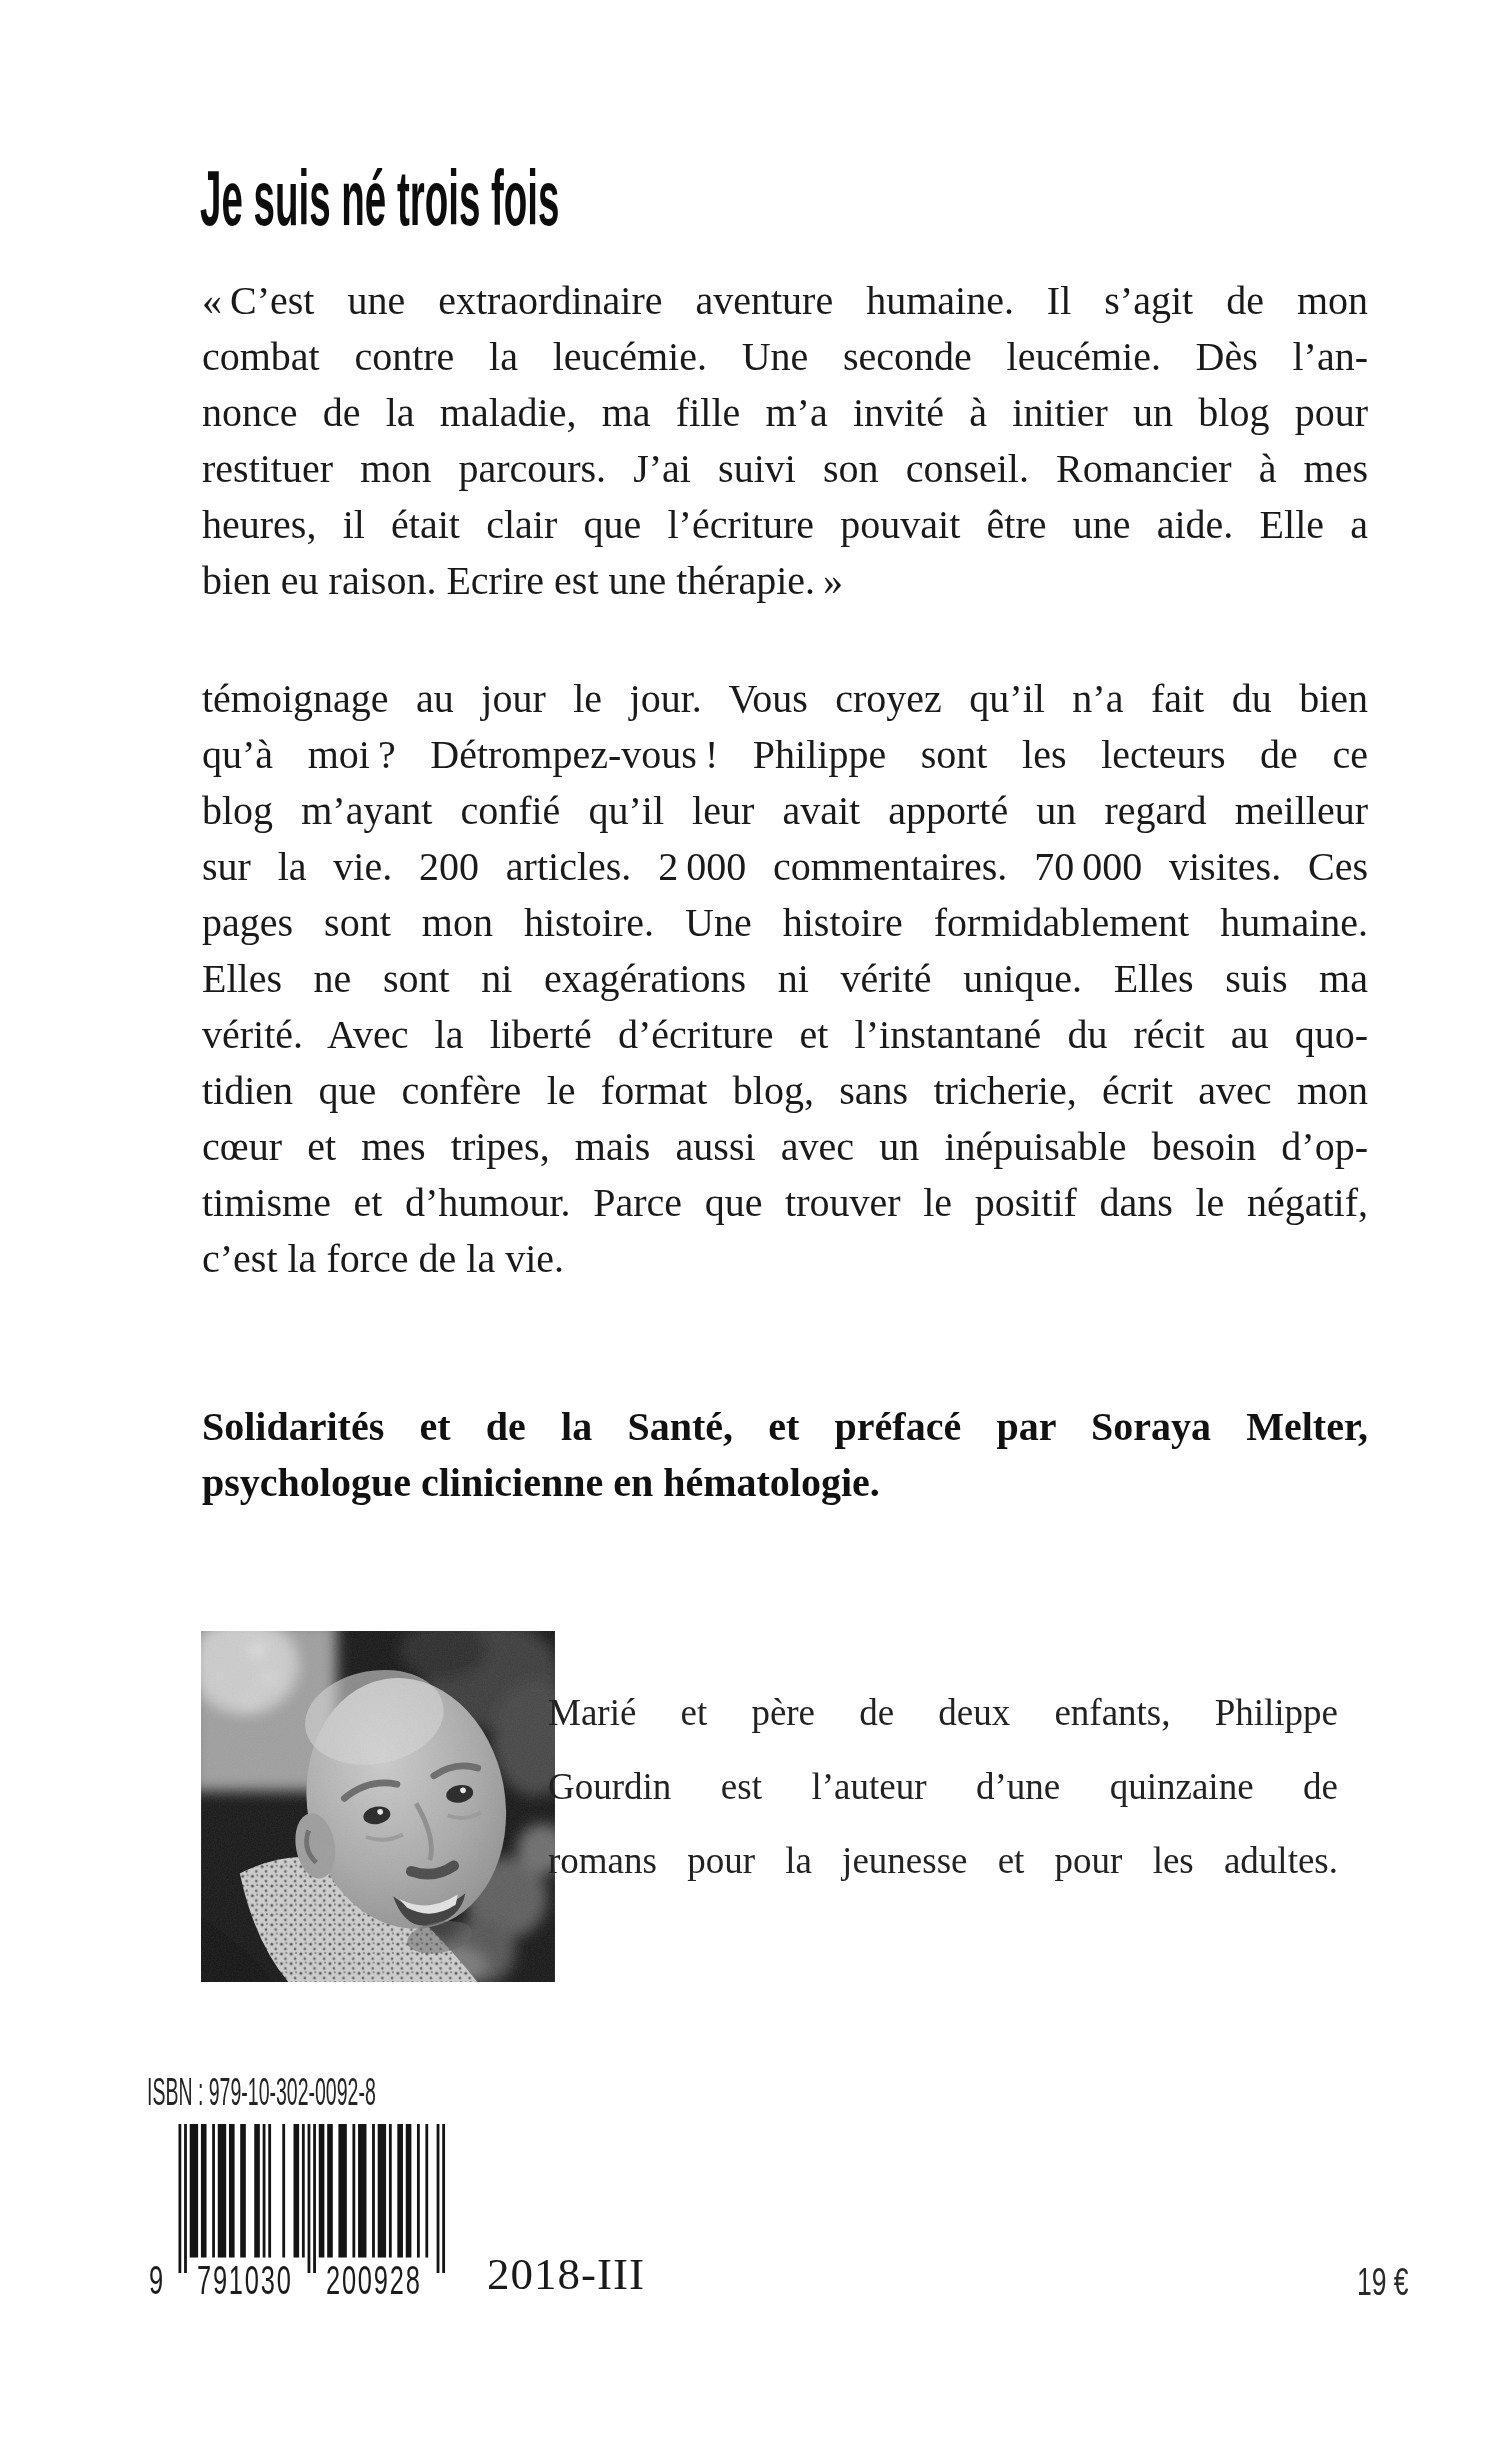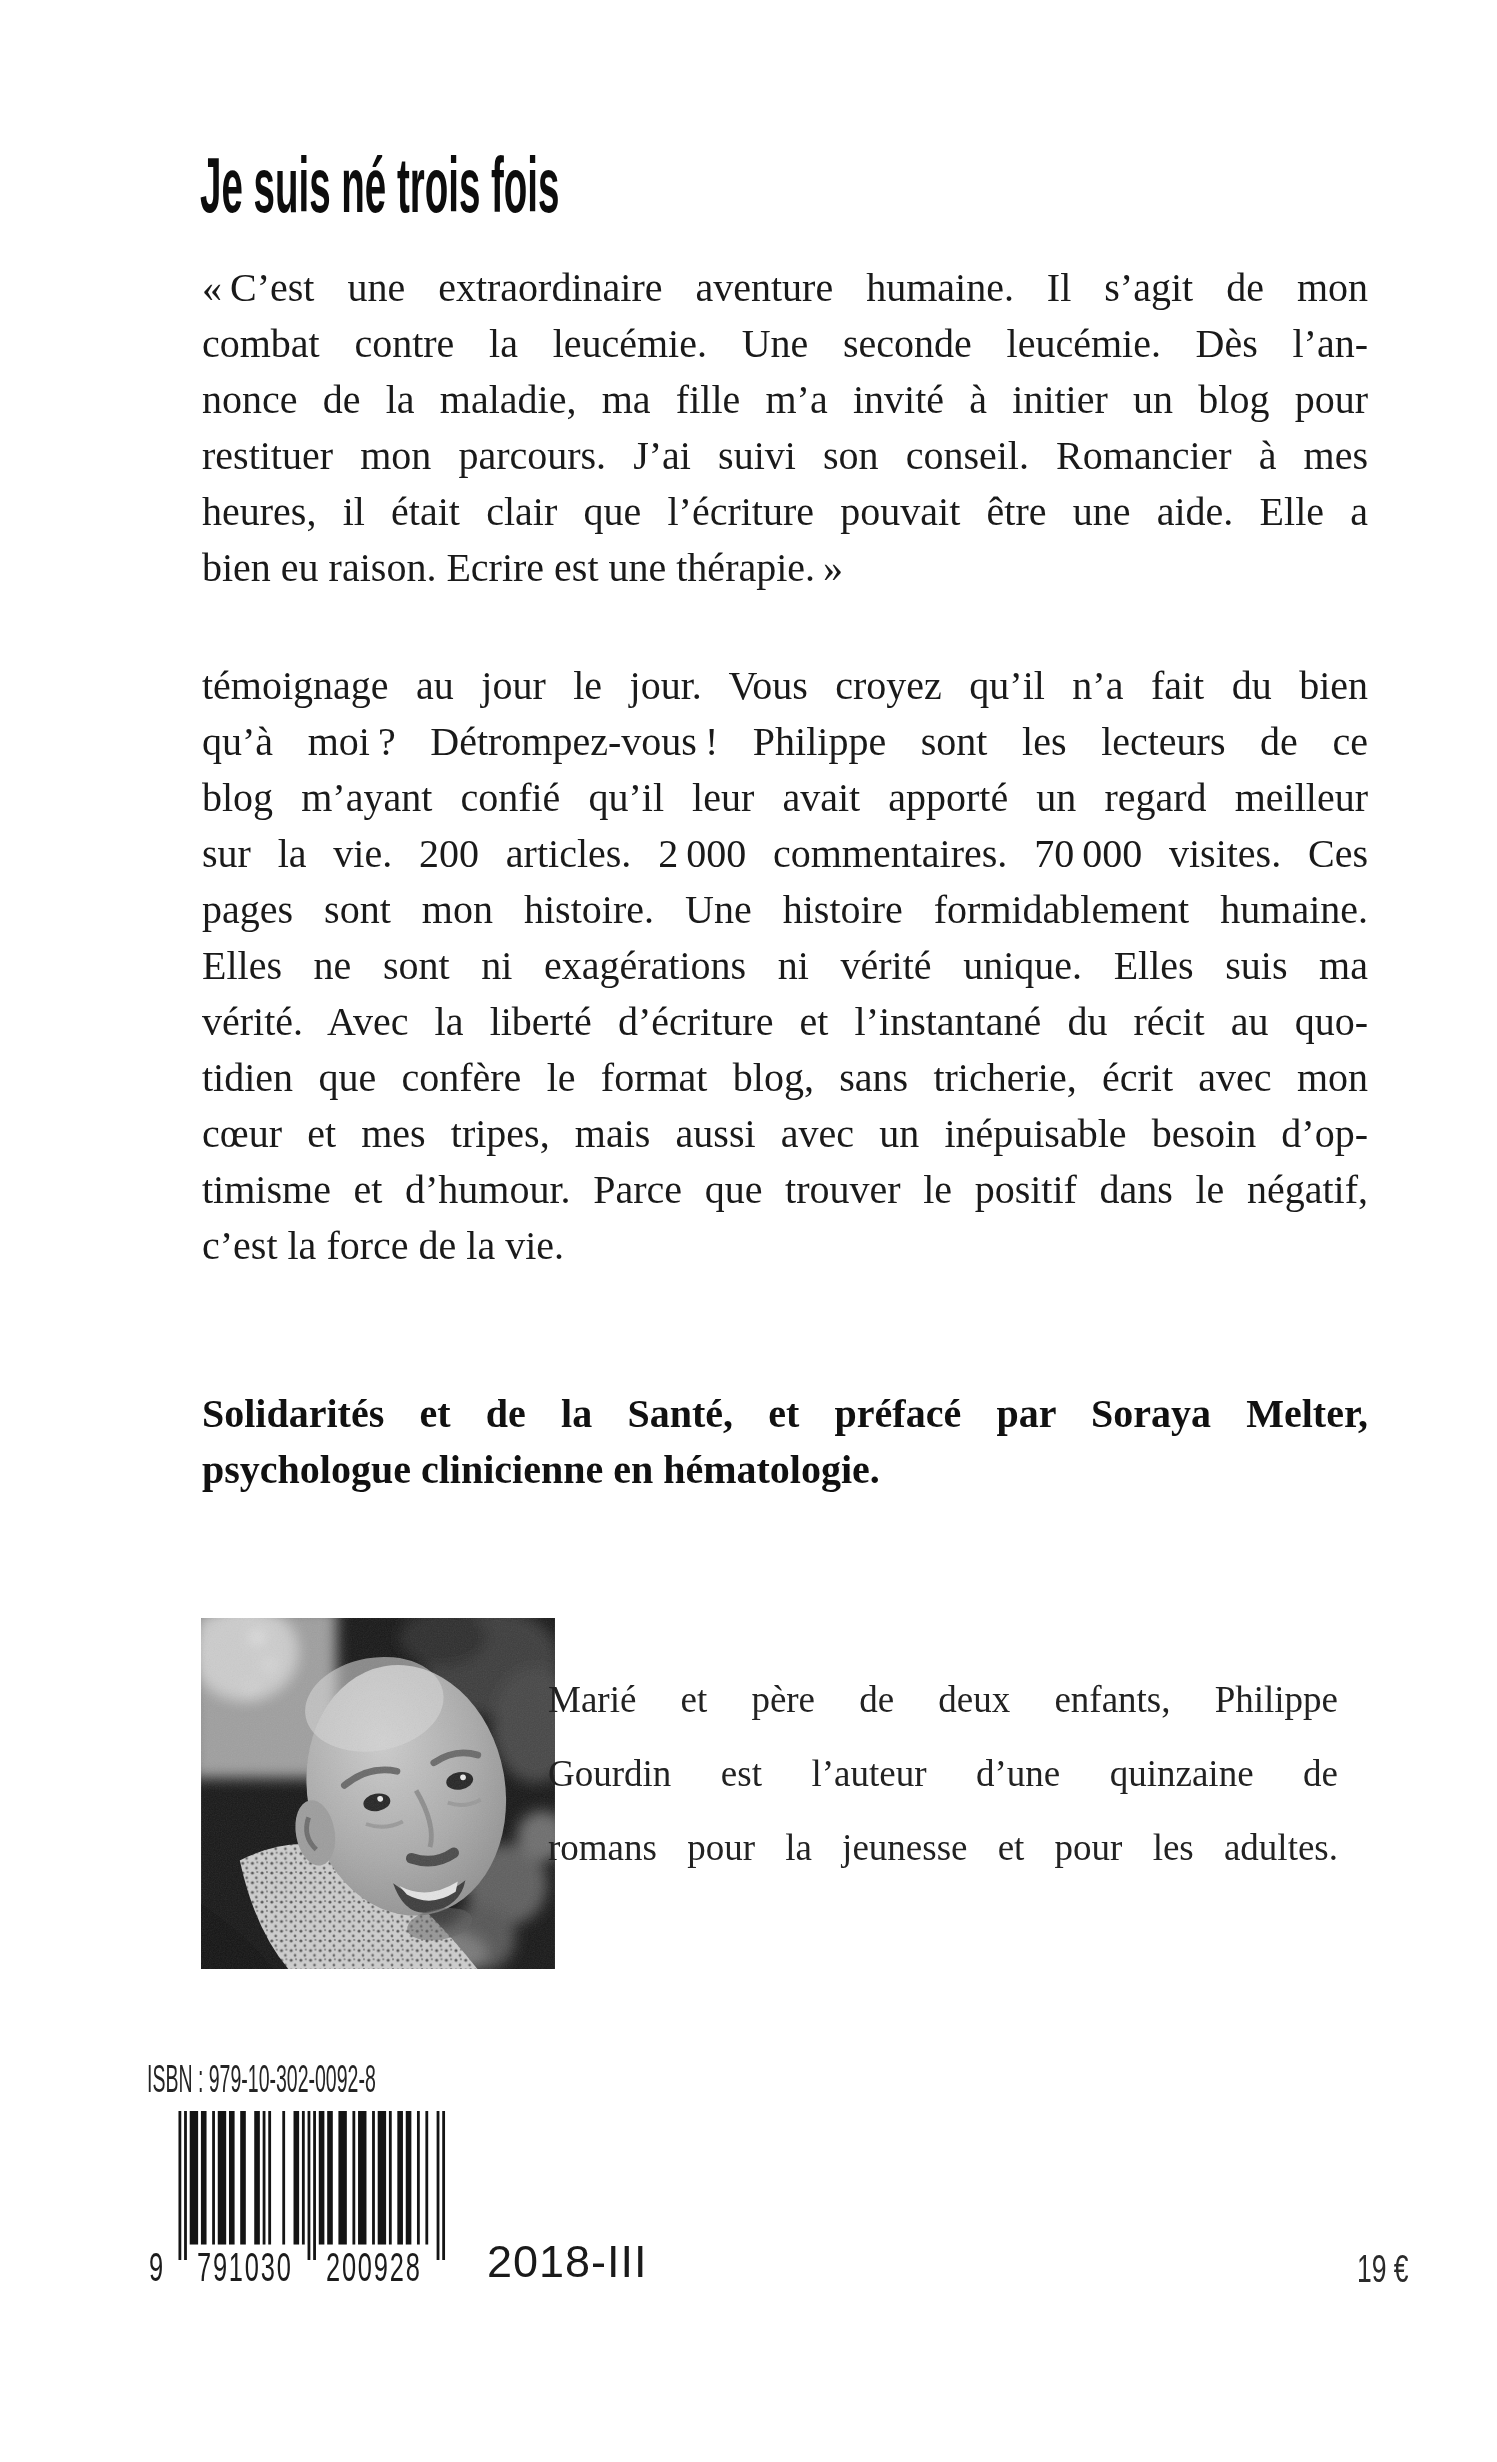--- a/index.html
+++ b/index.html
@@ -4,21 +4,21 @@
 <style>
   html,body{margin:0;padding:0;}
   body{
     width:1497px;height:2463px;
     background:#ffffff;
     font-family:"Liberation Serif","DejaVu Serif",serif;
     color:#1a1a1a;
     position:relative;
     overflow:hidden;
   }
-  .page{position:absolute;inset:0;}
+  .page{position:absolute;inset:0;margin-top:13px;}
 
   .title{
     position:absolute;left:200px;top:147px;margin:0;
     font-family:"Liberation Sans","DejaVu Sans",sans-serif;
     font-weight:bold;font-size:77px;line-height:1;
     letter-spacing:0px;white-space:nowrap;color:#0d0d0d;
     transform:scaleX(0.50);transform-origin:0 0;
   }
 
   .para{
@@ -56,21 +56,21 @@
     font-size:41px;line-height:1;color:#1c1c1c;
     letter-spacing:2.9px;white-space:nowrap;
     transform:scaleX(0.62);transform-origin:0 0;
   }
   .bd-lead{left:149px;}
   .bd-g1{left:197px;}
   .bd-g2{left:326px;}
 
   .edition{
     position:absolute;left:487px;top:2239px;
-    font-family:Liberation Sans, sans-serif;
+    font-family:Liberation Serif, serif;
     font-size:45px;line-height:1;letter-spacing:1px;color:#1a1a1a;
   }
 
   .price{
     position:absolutely;
   }
   .price{
     position:absolute;left:1357px;top:2249px;
     font-family:"Liberation Sans","DejaVu Sans",sans-serif;
     font-size:39px;line-height:1;color:#2a2a2a;white-space:nowrap;

